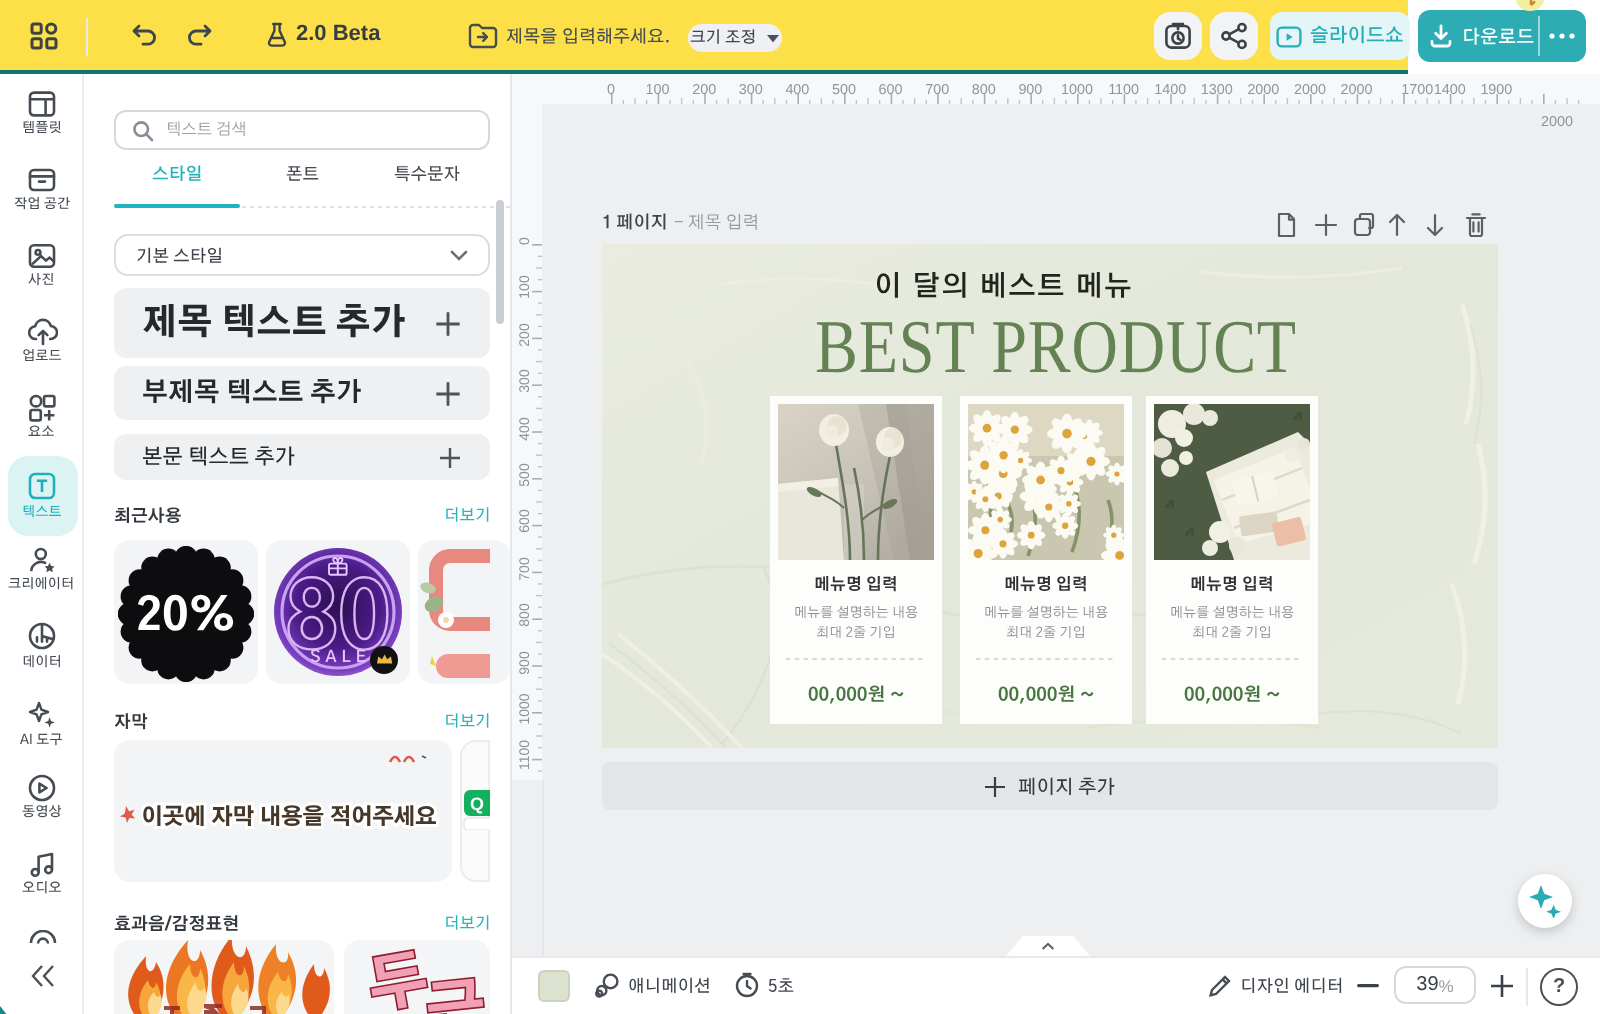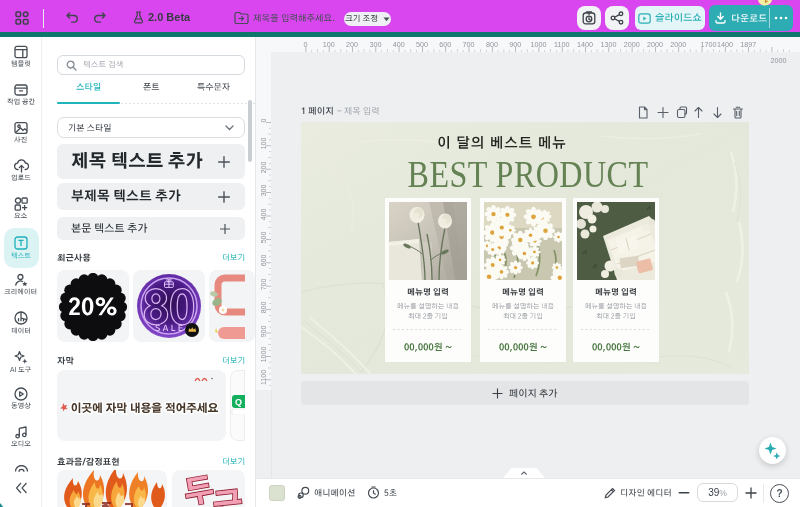--- a/index.html
+++ b/index.html
@@ -1,19 +1,19 @@
 <!DOCTYPE html>
 <html><head><meta charset="utf-8"><style>
 *{margin:0;padding:0;box-sizing:border-box}
 html,body{width:800px;height:507px;overflow:hidden;font-family:"Liberation Sans",sans-serif;background:#fff;position:relative}
 .abs{position:absolute}
 .flexc{display:flex;align-items:center}
 svg{display:block}
 </style></head><body>
-<div class="abs" style="left:0;top:0;width:800px;height:37px;background:#d946ef;border-bottom:5px solid #0f766e;z-index:5">
+<div class="abs" style="left:0;top:0;width:704px;height:37px;background:#fde047;border-bottom:2px solid #0f766e;z-index:5">
     <svg class="abs" style="left:15px;top:11px" width="14" height="14" viewBox="0 0 14 14" fill="none" stroke="#3d4248" stroke-width="1.5">
       <rect x="1" y="1" width="4.6" height="4.6" rx="1"></rect>
       <circle cx="10.6" cy="3.3" r="2.3"></circle>
       <rect x="1" y="8.4" width="4.6" height="4.6" rx="1"></rect>
       <rect x="8.4" y="8.4" width="4.6" height="4.6" rx="1"></rect>
     </svg>
     <div class="abs" style="left:43px;top:9px;width:1px;height:19px;background:#e7e9eb"></div>
     <svg class="abs" style="left:66px;top:12px" width="13" height="12" viewBox="0 0 13 12" fill="none" stroke="#3f454c" stroke-width="1.4" stroke-linecap="round" stroke-linejoin="round">
       <path d="M3.5 1 L1 3.5 L3.5 6 M1 3.5 H8 a3.3 3.3 0 0 1 0 6.6 H5.5"></path>
     </svg>
@@ -523,21 +523,21 @@
 <div class="abs" style="left:500.2px;top:40px;width:30px;text-align:center;font-size:7.2px;color:#90959c;z-index:2">900</div>
 <div class="abs" style="left:523.5px;top:40px;width:30px;text-align:center;font-size:7.2px;color:#90959c;z-index:2">1000</div>
 <div class="abs" style="left:546.8px;top:40px;width:30px;text-align:center;font-size:7.2px;color:#90959c;z-index:2">1100</div>
 <div class="abs" style="left:570.1px;top:40px;width:30px;text-align:center;font-size:7.2px;color:#90959c;z-index:2">1400</div>
 <div class="abs" style="left:593.4px;top:40px;width:30px;text-align:center;font-size:7.2px;color:#90959c;z-index:2">1300</div>
 <div class="abs" style="left:616.7px;top:40px;width:30px;text-align:center;font-size:7.2px;color:#90959c;z-index:2">2000</div>
 <div class="abs" style="left:640.0px;top:40px;width:30px;text-align:center;font-size:7.2px;color:#90959c;z-index:2">2000</div>
 <div class="abs" style="left:663.3px;top:40px;width:30px;text-align:center;font-size:7.2px;color:#90959c;z-index:2">2000</div>
 <div class="abs" style="left:686.6px;top:40px;width:30px;text-align:right;font-size:7.2px;color:#90959c;z-index:2">1700</div>
 <div class="abs" style="left:709.9px;top:40px;width:30px;text-align:center;font-size:7.2px;color:#90959c;z-index:2">1400</div>
-<div class="abs" style="left:733.2px;top:40px;width:30px;text-align:center;font-size:7.2px;color:#90959c;z-index:2">1897</div>
+<div class="abs" style="left:733.2px;top:40px;width:30px;text-align:center;font-size:7.2px;color:#90959c;z-index:2">1900</div>
 <div class="abs" style="left:756.5px;top:56px;width:30px;text-align:right;font-size:7.2px;color:#90959c;z-index:2">2000</div>
 <div class="abs" style="left:256px;top:52px;width:15px;height:338px;background:#f7f8fa;z-index:1">
     <svg width="15" height="338" viewBox="0 0 15 338">
       <rect x="10" y="70.00" width="5" height="0.8" fill="#a9aeb5"></rect>
       <rect x="13" y="75.83" width="2" height="0.7" fill="#c0c4ca"></rect>
       <rect x="12" y="81.65" width="3" height="0.7" fill="#c0c4ca"></rect>
       <rect x="13" y="87.47" width="2" height="0.7" fill="#c0c4ca"></rect>
       <rect x="10" y="93.40" width="5" height="0.8" fill="#a9aeb5"></rect>
       <rect x="13" y="99.22" width="2" height="0.7" fill="#c0c4ca"></rect>
       <rect x="12" y="105.05" width="3" height="0.7" fill="#c0c4ca"></rect>

